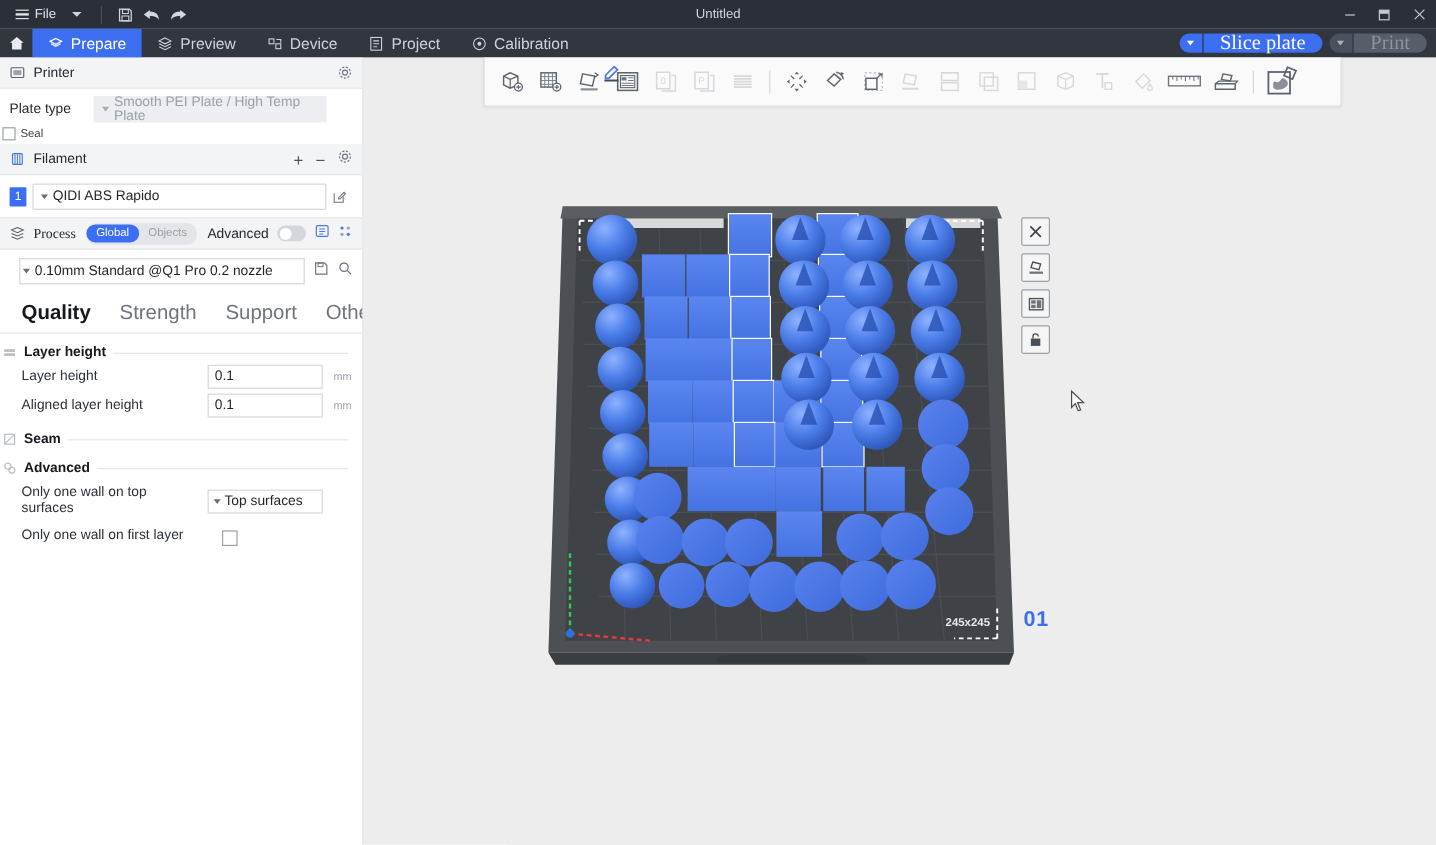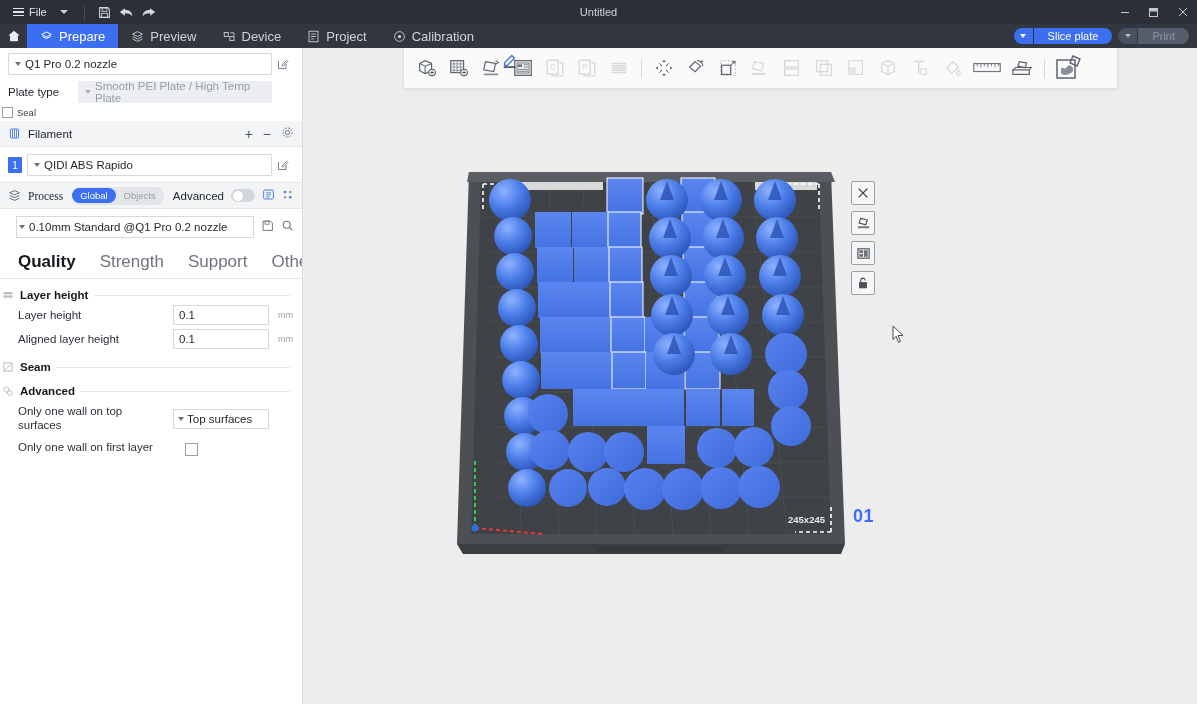--- a/index.html
+++ b/index.html
@@ -44,21 +44,21 @@
   .nav-item.active{background:#3b6ef0;color:#fff;}
   .nav-right{position:absolute;right:8px;top:0;height:24px;display:flex;align-items:center;gap:6px;}
   .split-btn{display:flex;align-items:center;height:16px;}
   .split-caret{
     width:19px;height:16px;border-radius:8px 0 0 8px;background:#3b6ef0;
     display:flex;align-items:center;justify-content:center;margin-right:1px;
   }
   .split-caret.dim{background:#4a515e;}
   .split-main{
     height:16px;border-radius:0 8px 8px 0;background:#3b6ef0;color:#fff;
-    font-size:11px;display:flex;align-items:center;justify-content:center;padding:0 14px;
+    font-size:17px;display:flex;align-items:center;justify-content:center;padding:0 14px;font-family:Liberation Serif, serif;
   }
   .split-main.dim{background:#565d6b;color:#8d939e;}
   .caret-w{width:0;height:0;border-left:3.5px solid transparent;border-right:3.5px solid transparent;border-top:4px solid #fff;}
   .caret-w.g{border-top-color:#aeb4bf;}
 
   
   .sidebar{
     position:absolute;left:0;top:48px;width:302px;height:656px;
     background:#ffffff;border-right:1px solid #dcdcdc;overflow:hidden;
   }
@@ -277,33 +277,34 @@
         <div class="split-caret dim">
           <span class="caret-w g"></span>
         </div>
         <div class="split-main dim">Print</div>
       </div>
     </div>
   </div>
 
   <div class="sidebar">
 
-
-    <div class="field-row">
-      <div class="combo">
-        <span class="caret-s"></span>
-        <span>Q1 Pro 0.2 nozzle</span>
-      </div>
-      <div class="edit-ico">
-        <svg width="12" height="12" viewBox="0 0 16 16">
-          <path d="M2 4v10h10V8" fill="none" stroke="#6b7280" stroke-width="1.2"></path>
-          <path d="M7 9l6-6 1.5 1.5-6 6H7V9z" fill="none" stroke="#6b7280" stroke-width="1.2"></path>
-        </svg>
-      </div>
-    </div>
+    <div class="sec-head">
+      <svg width="13" height="13" viewBox="0 0 16 16">
+        <rect x="1.5" y="3" width="13" height="10" rx="1" fill="none" stroke="#5b616b" stroke-width="1.2"></rect>
+        <rect x="4" y="5.5" width="8" height="5" fill="#9aa0a8"></rect>
+      </svg>
+      <span class="t">Printer</span>
+      <span class="sec-actions">
+        <svg width="13" height="13" viewBox="0 0 16 16">
+          <circle cx="8" cy="8" r="2.6" fill="none" stroke="#6b7280" stroke-width="1.2"></circle>
+          <circle cx="8" cy="8" r="5.6" fill="none" stroke="#6b7280" stroke-width="1.2" stroke-dasharray="2.2 1.6"></circle>
+        </svg>
+      </span>
+    </div>
+
 
     <div class="field-row" style="padding-top:6px;">
       <span class="lbl">Plate type</span>
       <div class="combo disabled">
         <span class="caret-s l"></span>
         <span>Smooth PEI Plate / High Temp Plate</span>
       </div>
       <div class="edit-ico"></div>
     </div>
 

